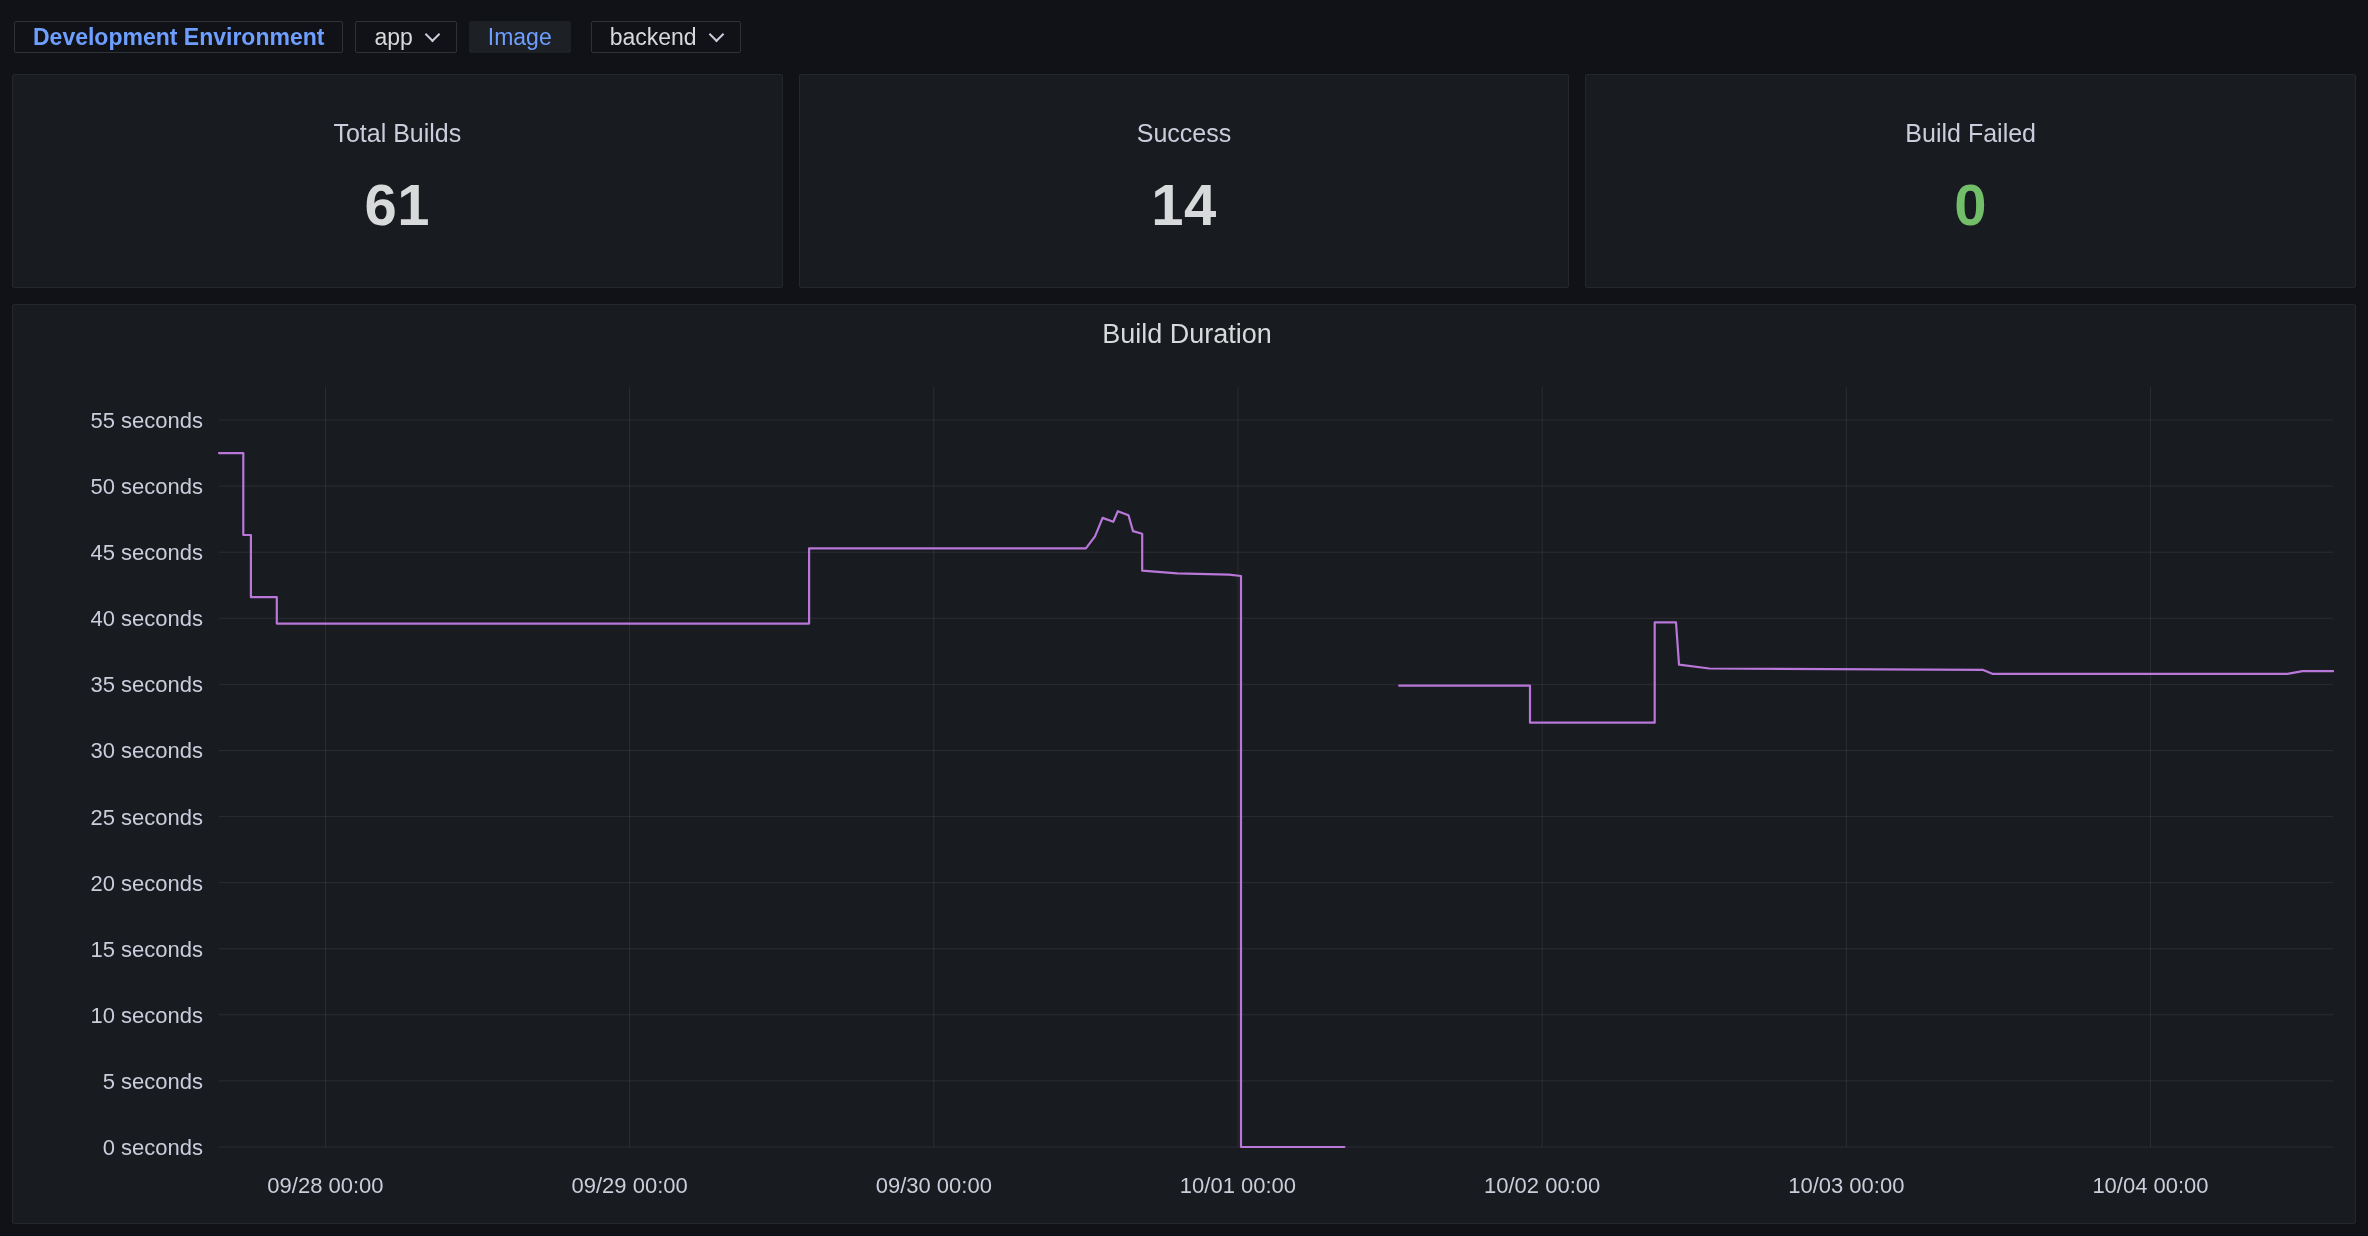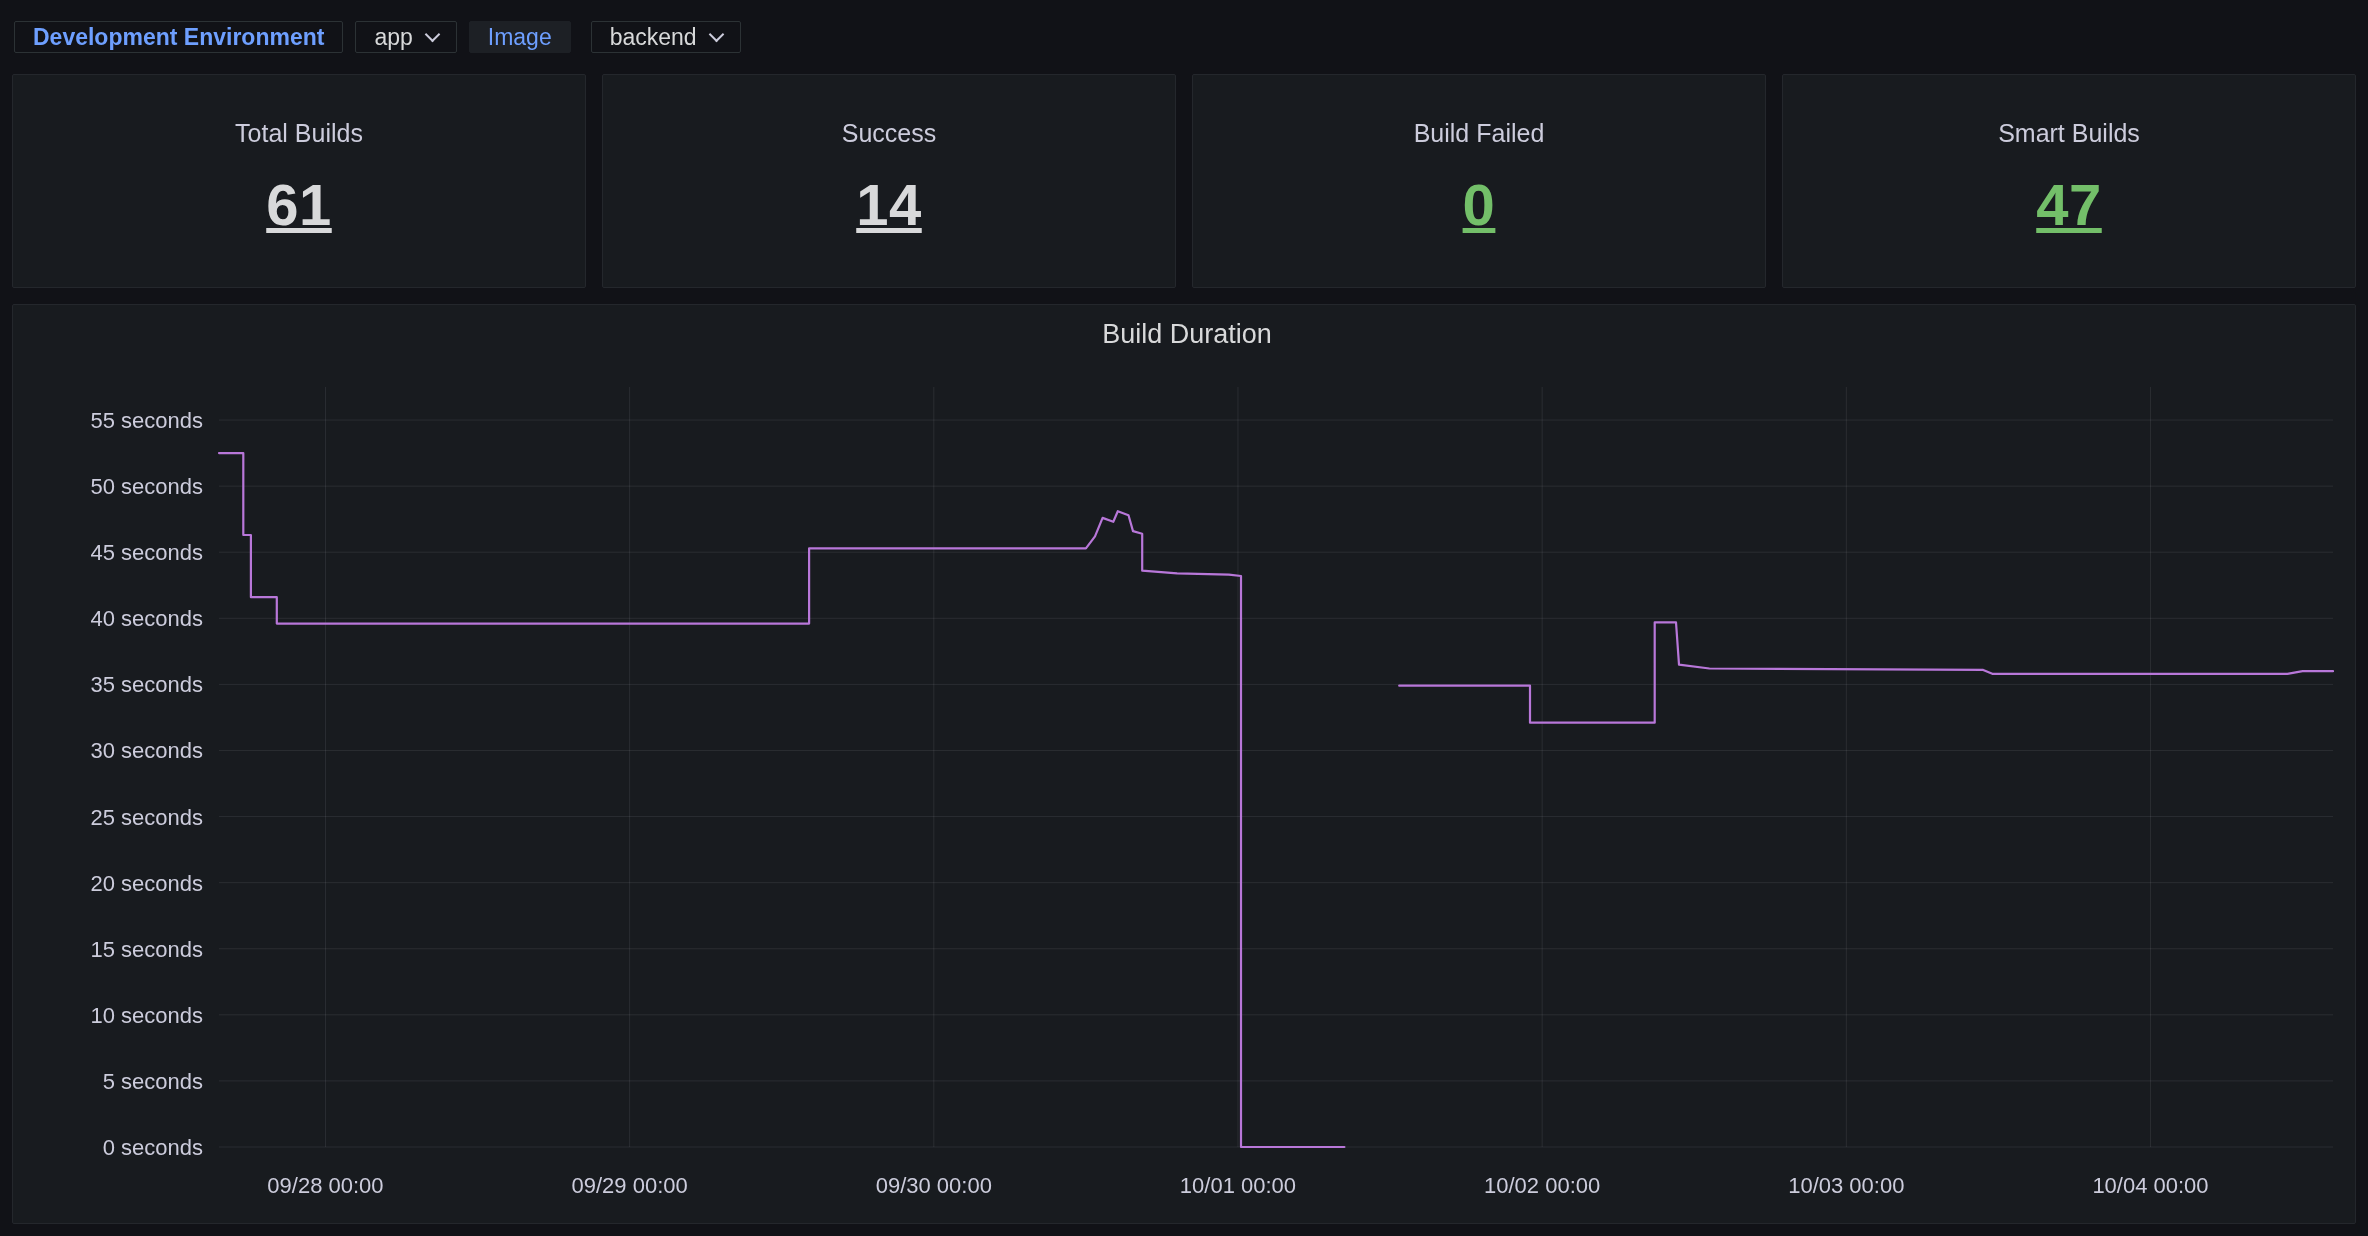--- a/index.html
+++ b/index.html
@@ -65,21 +65,20 @@
     font-size: 25px;
     color: #ccccdc;
   }
   .stat-value {
     flex: 1;
     display: flex; align-items: center;
     font-size: 58px;
     font-weight: 700;
     padding-bottom: 26px;
     letter-spacing: 0.5px;
-    text-decoration: underline;
   }
   
   .chart-panel {
     margin: 16px 12px 0 12px;
     height: 920px;
     background: #181b1f;
     border: 1px solid #24272c;
     border-radius: 2px;
     padding: 14px 16px;
     text-align: center;
@@ -123,24 +122,20 @@
     <div class="stat-value" style="color: rgb(216, 217, 218);">61</div>
   </div>
   <div class="stat-panel">
     <div class="stat-title">Success</div>
     <div class="stat-value" style="color: rgb(216, 217, 218);">14</div>
   </div>
   <div class="stat-panel">
     <div class="stat-title">Build Failed</div>
     <div class="stat-value" style="color: rgb(115, 191, 105);">0</div>
   </div>
-  <div class="stat-panel">
-    <div class="stat-title">Smart Builds</div>
-    <div class="stat-value" style="color: rgb(115, 191, 105);">47</div>
-  </div>
 </div>
 
 <div class="chart-panel">
   <div class="panel-title">Build Duration</div>
   <svg width="2310" height="850" viewBox="0 0 2310 850">
       <line x1="190" x2="2304" y1="790" y2="790" stroke="rgba(204,204,220,0.10)" stroke-width="1"></line>
       <text x="174" y="798" text-anchor="end" class="tick">0 seconds</text>
       <line x1="190" x2="2304" y1="723.9130434782609" y2="723.9130434782609" stroke="rgba(204,204,220,0.10)" stroke-width="1"></line>
       <text x="174" y="731.9130434782609" text-anchor="end" class="tick">5 seconds</text>
       <line x1="190" x2="2304" y1="657.8260869565217" y2="657.8260869565217" stroke="rgba(204,204,220,0.10)" stroke-width="1"></line>

